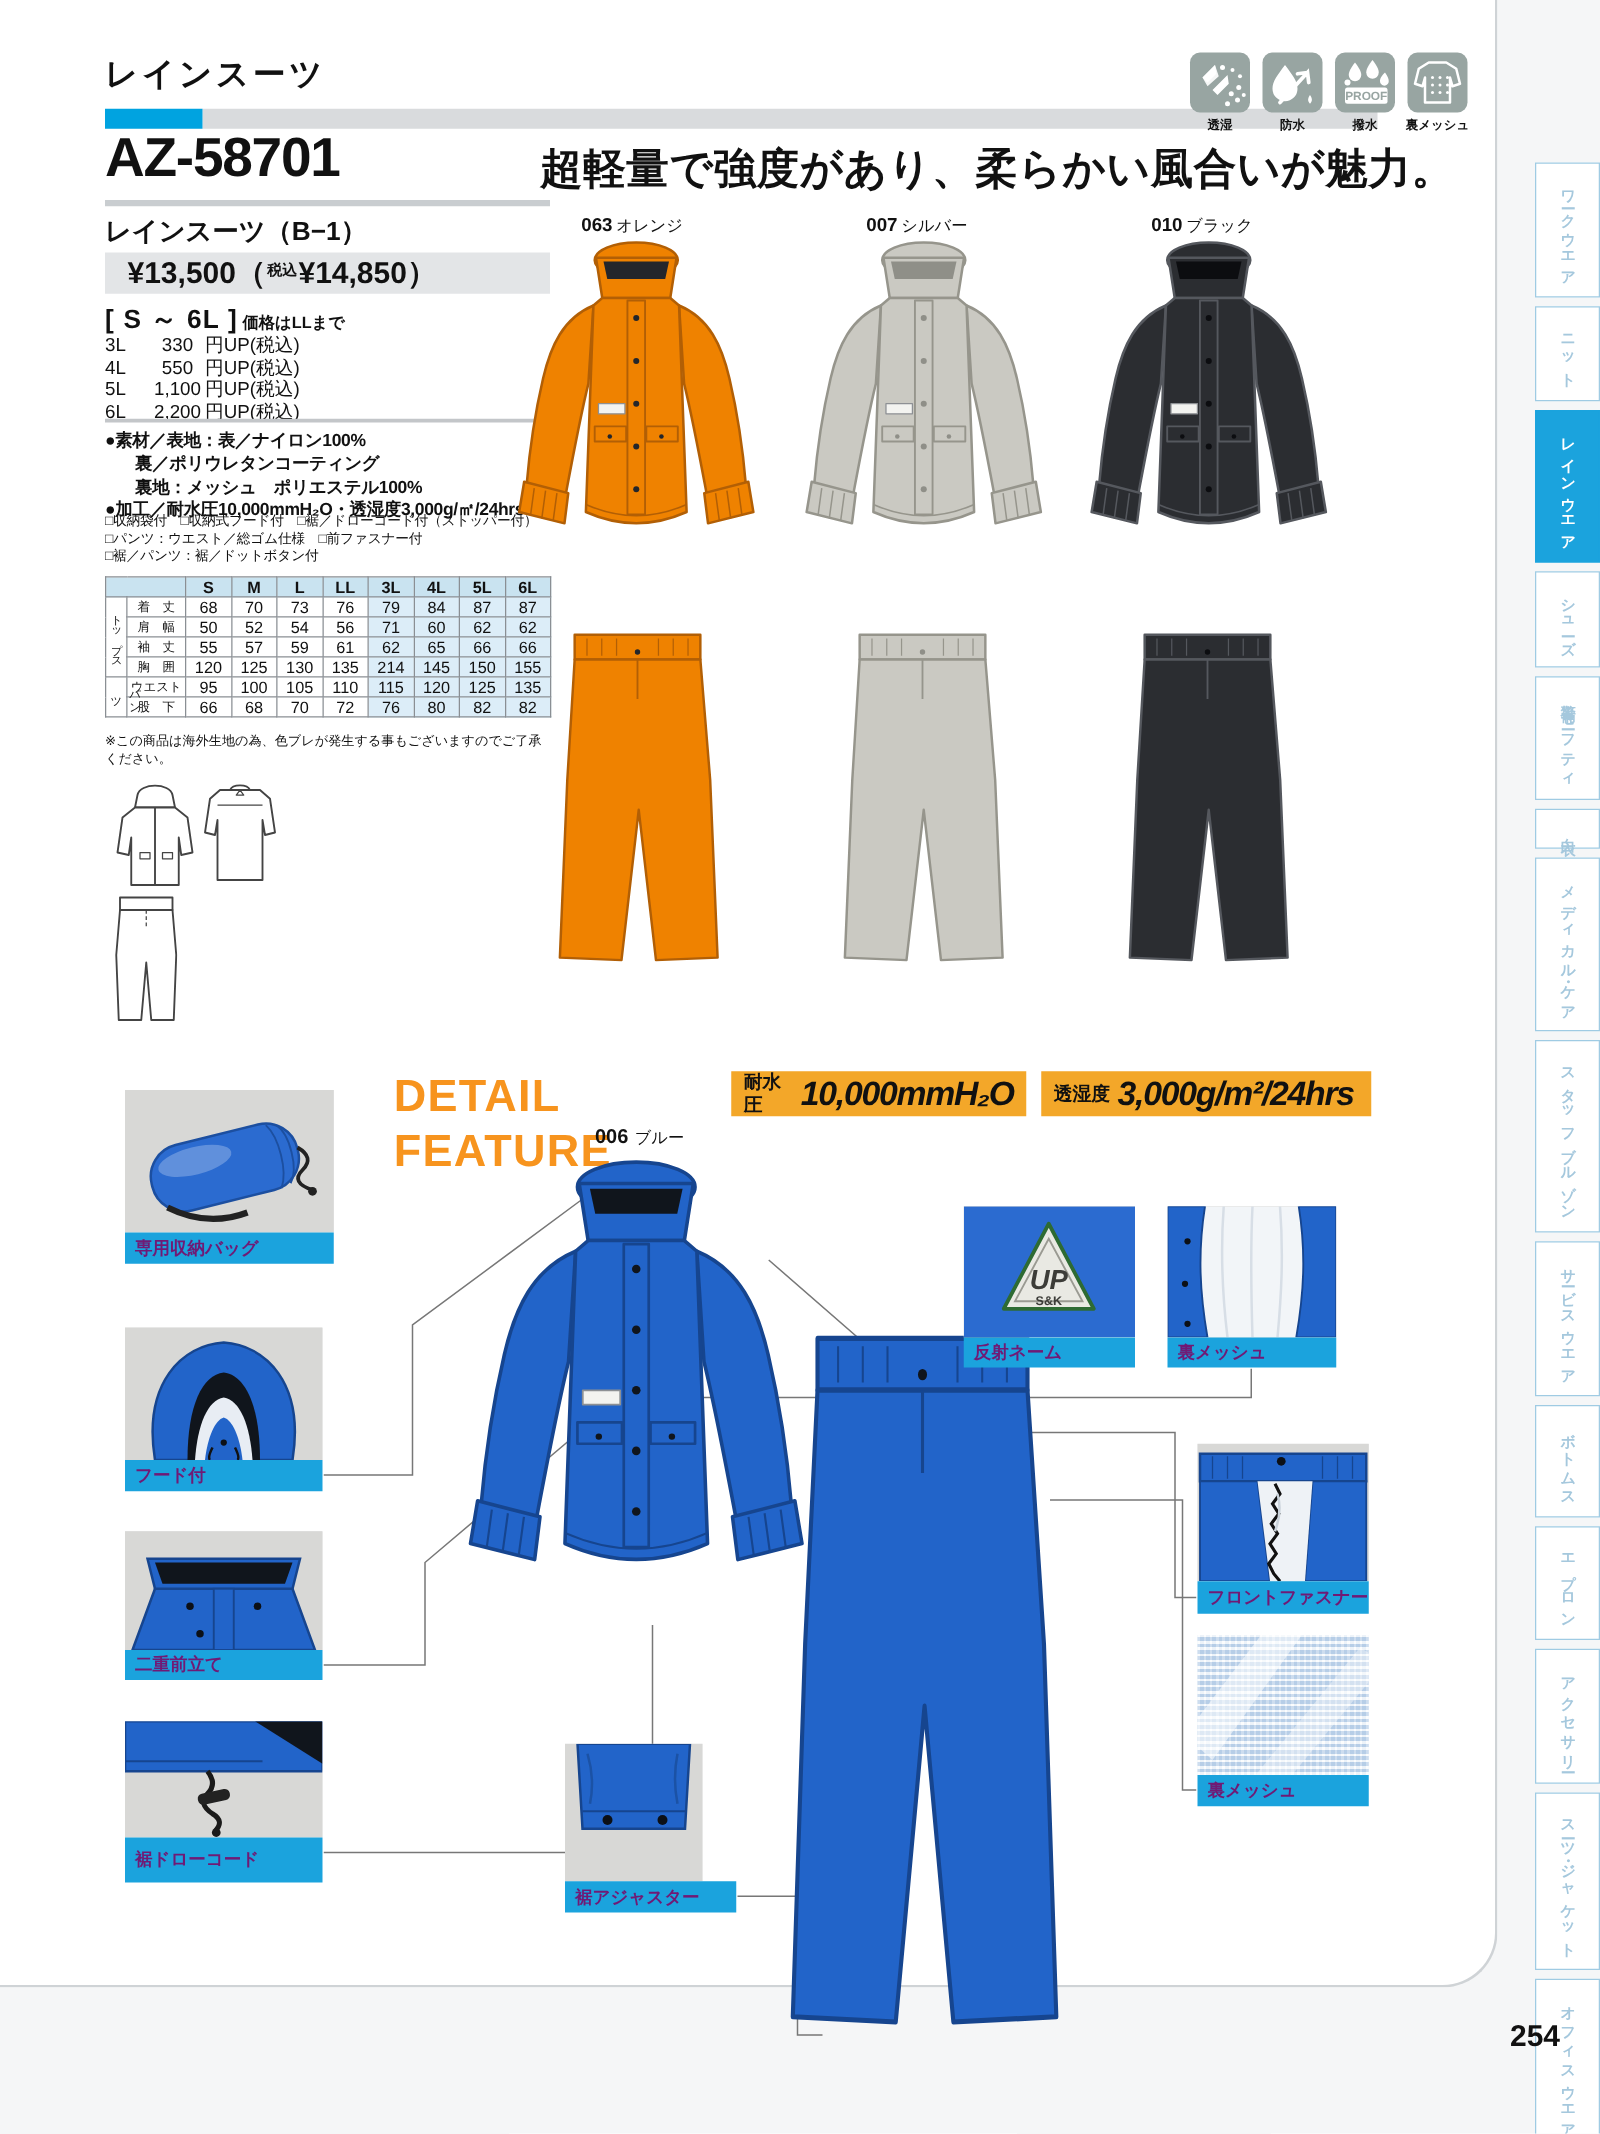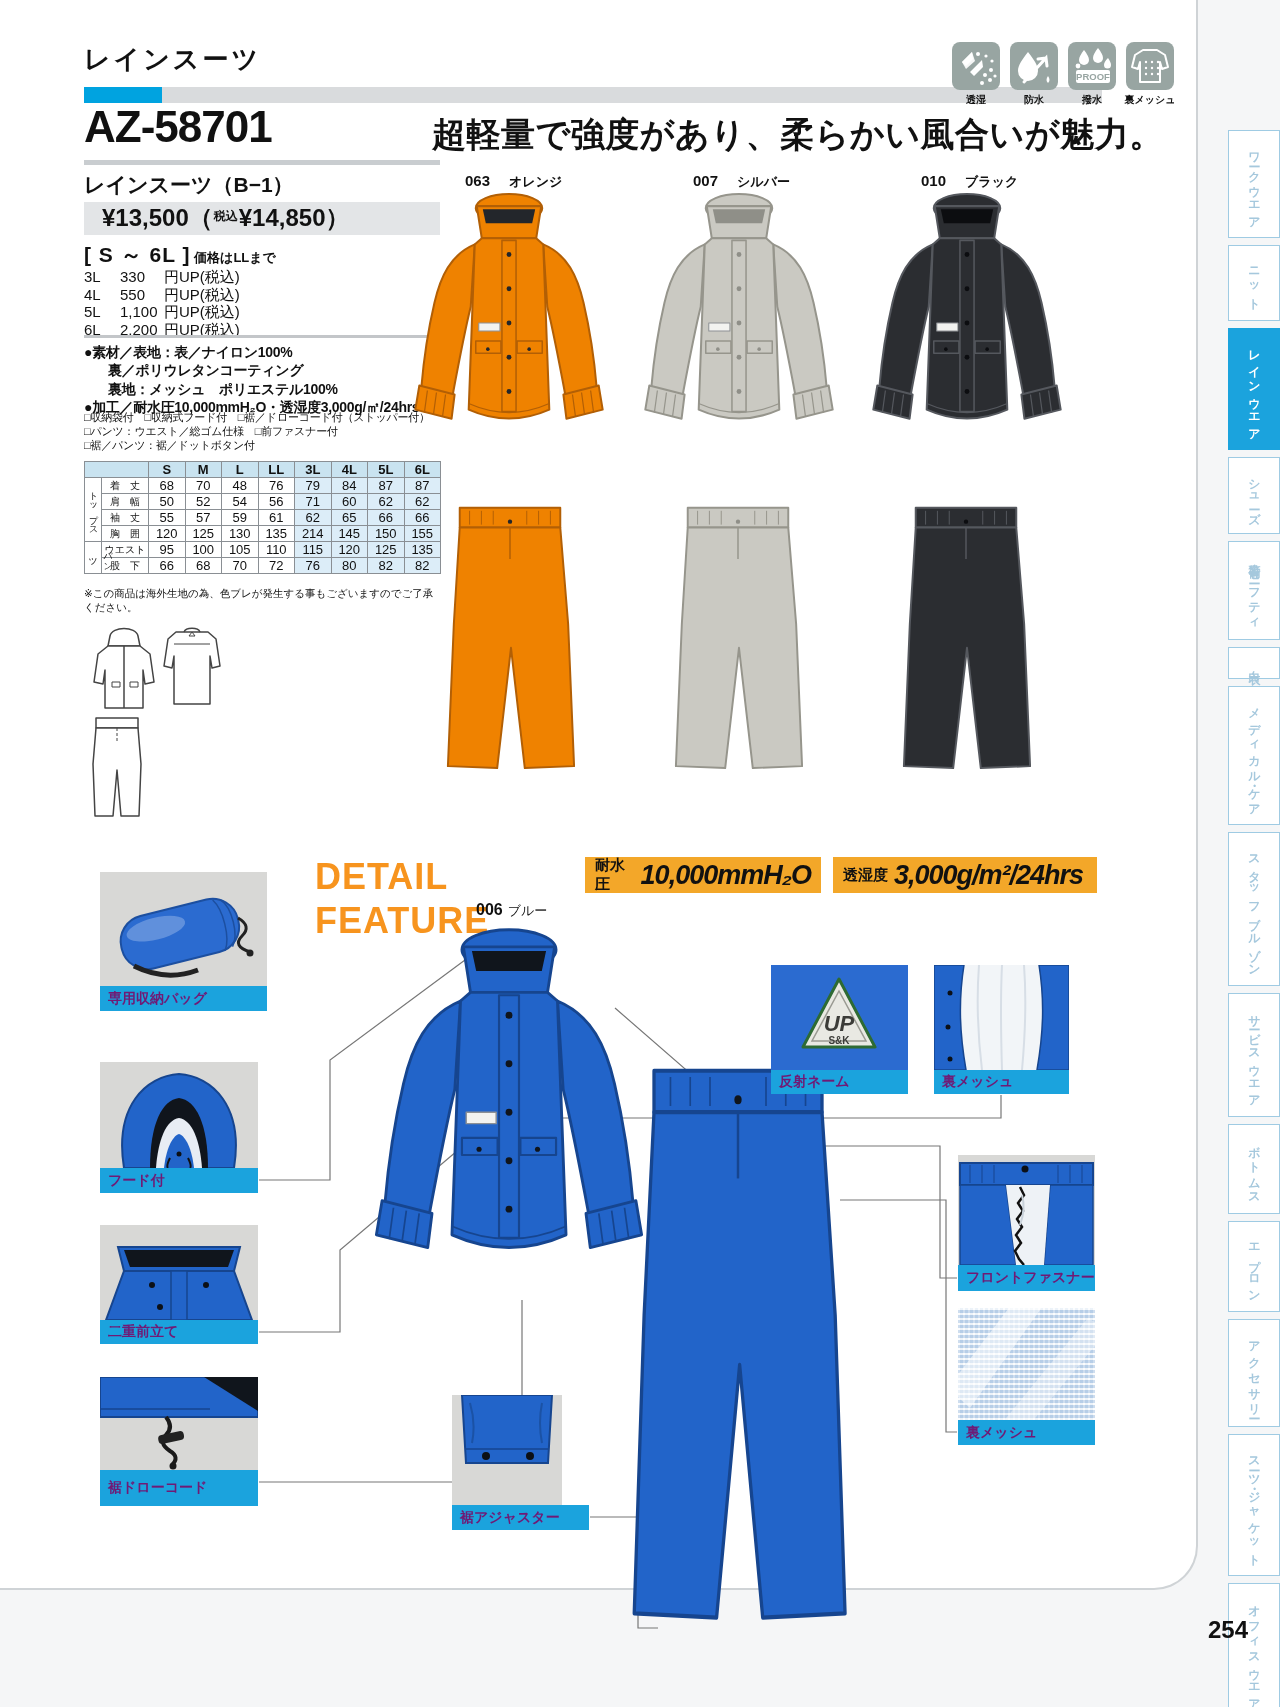--- a/index.html
+++ b/index.html
@@ -17,21 +17,21 @@
   .code-ul{left:84px;top:160px;width:356px;height:5px;background:#c9cdd0}
   .pname{left:84px;top:171px;font-size:21px;font-weight:bold}
   .pricebar{left:84px;top:202px;width:356px;height:33px;background:#e3e5e7;display:flex;padding-left:18px;box-sizing:border-box}
   .pricebar .big{font-size:24px;font-weight:bold}
   .pricebar .sm{font-size:12px;font-weight:bold;margin:6px 1px 0}
   .sizerange{left:84px;top:241px;font-size:13px;font-weight:bold}
   .sizerange .rng{font-size:21px;font-weight:bold;letter-spacing:1px}
   .upc{left:84px;top:268px;font-size:15px;line-height:17.5px}
   .upc-row{display:flex}
   .upc-size{width:36px}
-  .upc-num{width:44px;text-align:left}
+  .upc-num{width:44px;text-align:center}
   .divider{left:84px;top:335px;width:356px;height:3px;background:#c3c6c9}
   .mats{left:84px;top:343px;font-size:14px;font-weight:bold;line-height:18.4px;width:370px;letter-spacing:-0.3px}
   .mats .ind{padding-left:24px}
   .checks{left:84px;top:411px;font-size:11px;line-height:13.9px;width:370px;letter-spacing:-0.2px}
   
   .tblwrap{left:84px;top:461px;width:357px}
   table{border-collapse:collapse;width:357px;table-layout:fixed}
   td{border:1px solid #8a8f94;text-align:center;height:15px;padding:0;font-size:13px}
   td.th{background:#c9e3f0;font-weight:bold;font-size:13px}
   tr.thr td{background:#c9e3f0}
@@ -41,21 +41,21 @@
   td.val{background:#fff}
   td.val.hi{background:#dcedf8}
   .note{left:84px;top:586px;width:352px;font-size:10.5px;line-height:14px}
   
   .picto{top:42px;width:48px;height:48px;border-radius:8px;background:#98a5a2;z-index:3}
   .picto svg{width:48px;height:48px;display:block}
   .picto-lb{top:93px;width:48px;text-align:center;font-size:10px;font-weight:bold;white-space:nowrap;z-index:3}
   
   .headline{left:432px;top:112px;font-size:34px;font-weight:bold;letter-spacing:0.5px;white-space:nowrap}
   .cwlabel{top:172px;font-size:15px;font-weight:bold}
-  .cwlabel .nm{font-size:13px;font-weight:bold;margin-left:19px}
+  .cwlabel .nm{font-size:13px;font-weight:normal;margin-left:3px}
   .garment{position:absolute;z-index:2}
   
   .dtitle{left:315px;font-size:36px;font-weight:800;color:#f7941e;letter-spacing:1px;z-index:2}
   .banner{top:857px;height:36px;background:#f3a729;display:flex;align-items:center;padding:0 10px;box-sizing:border-box;z-index:2}
   .banner .bl{font-size:15px;font-weight:bold;margin-right:6px}
   .banner .bv{font-size:27px;font-weight:bold;font-style:italic;letter-spacing:-1px;white-space:nowrap}
   .cw006{left:476px;top:901px;font-size:16px;font-weight:bold;z-index:2}
   .cw006 .nm{font-size:13px;font-weight:normal;margin-left:5px}
   .photo{position:absolute;background:#d8d8d6;z-index:2;overflow:hidden}
   .photo svg{display:block;width:100%;height:100%}
@@ -201,21 +201,21 @@
             <td class="th hi">3L</td>
             <td class="th hi">4L</td>
             <td class="th hi">5L</td>
             <td class="th hi">6L</td>
           </tr>
           <tr>
             <td class="grp" rowspan="4"><span class="vtext">トップス</span></td>
             <td class="lbl">着　丈</td>
             <td class="val">68</td>
             <td class="val">70</td>
-            <td class="val">48</td>
+            <td class="val">73</td>
             <td class="val">76</td>
             <td class="val hi">79</td>
             <td class="val hi">84</td>
             <td class="val hi">87</td>
             <td class="val hi">87</td>
           </tr>
           <tr>
             <td class="lbl">肩　幅</td>
             <td class="val">50</td>
             <td class="val">52</td>

